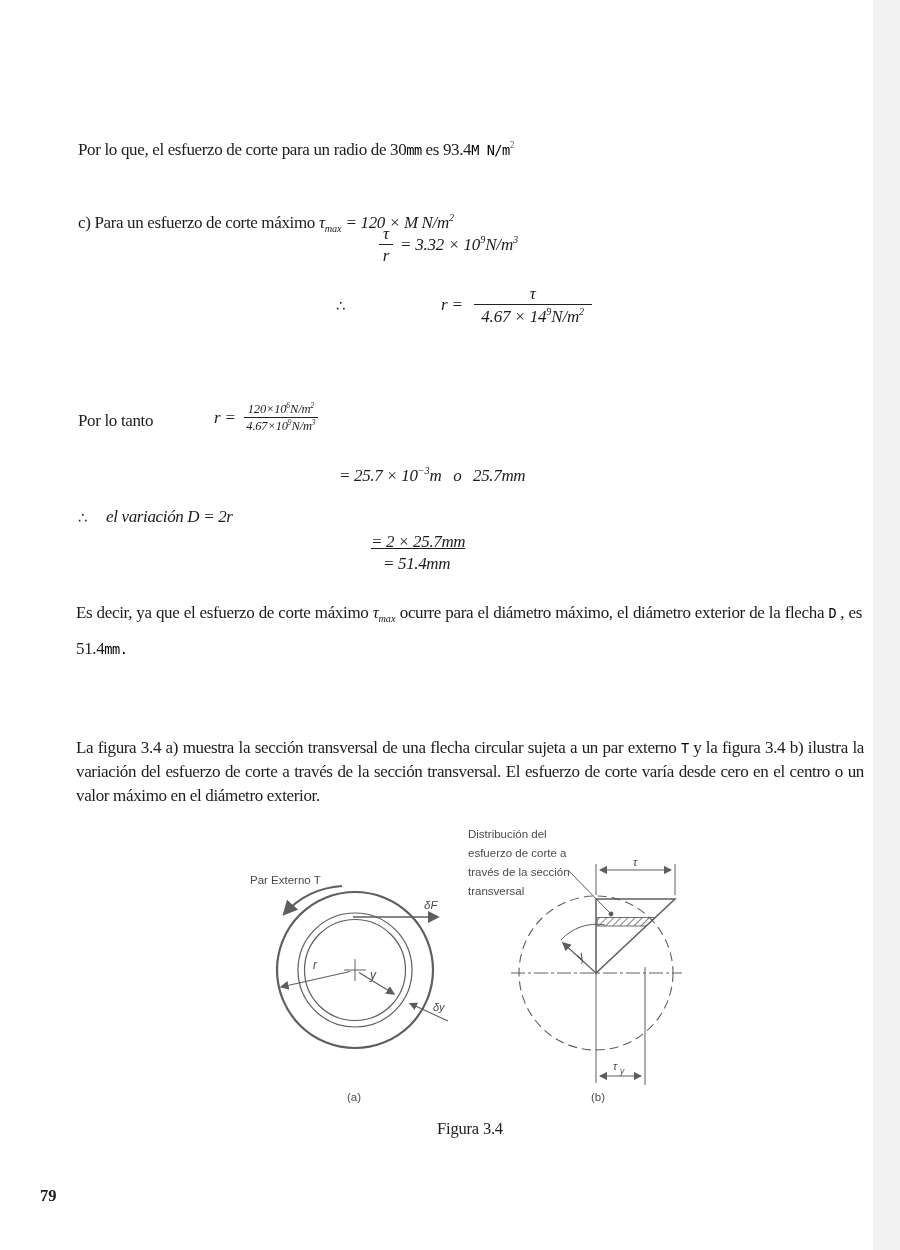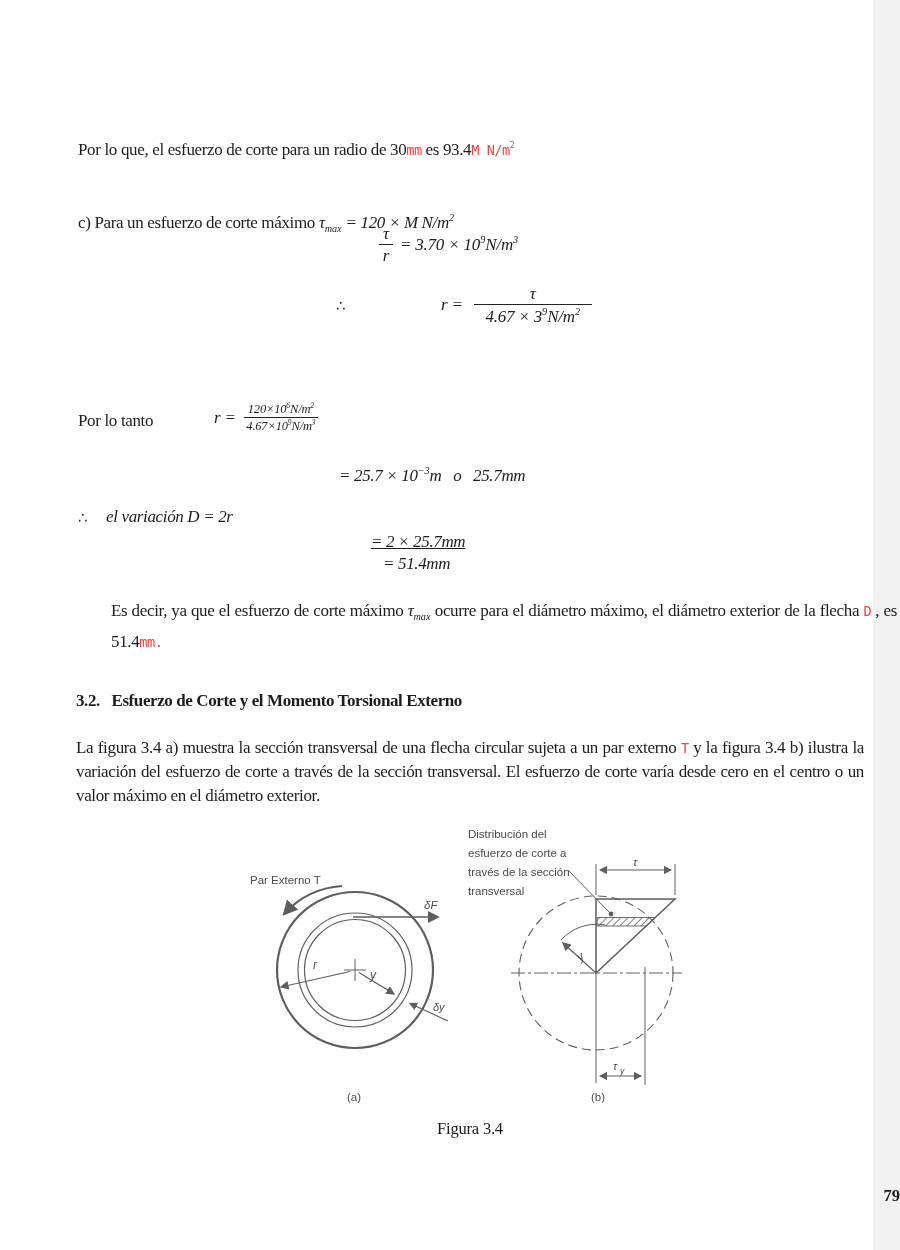--- a/index.html
+++ b/index.html
@@ -5,27 +5,27 @@
   html,body{margin:0;padding:0;background:#ffffff;}
   .page{position:relative;width:900px;height:1250px;background:#ffffff;overflow:hidden;
         font-family:"Liberation Serif", serif;color:#1c1c1c;}
   .scan-strip{position:absolute;top:0;right:0;width:27px;height:1250px;background:#f1f2f1;}
   .abs{position:absolute;}
   .txt{font-size:17px;letter-spacing:-0.35px;line-height:normal;white-space:nowrap;}
   .pre{white-space:pre;margin-left:16px;}
   .para{font-size:17px;letter-spacing:-0.35px;text-align:justify;white-space:normal;}
   .heading{font-size:17px;font-weight:bold;letter-spacing:-0.4px;white-space:pre;}
   .caption{font-size:16.5px;text-align:center;letter-spacing:-0.2px;margin-top:6px;}
-  .pagenum{font-size:16.5px;font-weight:bold;text-align:right;}
+  .pagenum{font-size:16.5px;font-weight:bold;text-align:left;}
   
   .k-n{font-style:normal;}
   .k-i{font-style:italic;}
   .k-sup{font-style:italic;font-size:0.6em;vertical-align:super;letter-spacing:0;}
   .k-sub{font-style:italic;font-size:0.6em;vertical-align:sub;letter-spacing:0;}
-  .k-m{font-family:"DejaVu Sans Mono",monospace;font-size:0.8em;color:#ef4444;letter-spacing:-0.5px;}
+  .k-m{font-family:"DejaVu Sans Mono",monospace;font-size:0.8em;color:#000000;letter-spacing:-0.5px;}
   .k-msup{font-family:"DejaVu Sans Mono",monospace;font-size:0.5em;color:#7b7b7b;vertical-align:super;}
   
   .eq{position:absolute;display:flex;align-items:center;font-size:17px;letter-spacing:-0.2px;white-space:pre;}
   .frac{display:inline-flex;flex-direction:column;align-items:center;text-align:center;line-height:1.12;}
   .frac .fnum{border-bottom:1.3px solid #222;padding:0 4px 1px 4px;}
   .frac .fden{padding-top:1px;}
   .eq .gap{width:7px;display:inline-block;}
   .eq-small{font-size:12.5px;}
   .therefore{font-size:15px;}
   
@@ -39,29 +39,29 @@
   <div class="scan-strip"></div>
 
   <div class="abs txt" style="left:78px;top:140px;"><span class="k-n">Por lo que, el esfuerzo de corte para un radio de 30</span><span class="k-m">mm</span><span class="k-n"> es 93.4</span><span class="k-m">M N/m</span><span class="k-msup">2</span></div>
 
   <div class="abs txt" style="left:78px;top:184px;margin-top:28px;"><span class="k-n">c) Para un esfuerzo de corte máximo </span><span class="k-i">τ</span><span class="k-sub">max</span><span class="k-i"> = 120 × M N/m</span><span class="k-sup">2</span></div>
 
   <div class="eq" style="left:379px;top:224px;">
     <span class="frac">
       <span class="fnum"><span class="k-i">τ</span></span>
       <span class="fden"><span class="k-i">r</span></span>
-    </span><span class="gap"></span><span><span class="k-i">= 3.70 × 10</span><span class="k-sup">9</span><span class="k-i">N/m</span><span class="k-sup">3</span></span>
+    </span><span class="gap"></span><span><span class="k-i">= 3.32 × 10</span><span class="k-sup">9</span><span class="k-i">N/m</span><span class="k-sup">3</span></span>
   </div>
 
   <div class="abs txt therefore" style="left:336px;top:297px;">∴</div>
   <div class="eq" style="left:441px;top:284px;">
     <span><span class="k-i">r = </span></span><span class="gap"></span>
     <span class="frac">
       <span class="fnum" style="padding:0 56px 1px 56px;"><span class="k-i">τ</span></span>
-      <span class="fden"><span class="k-i">4.67 × 3</span><span class="k-sup">9</span><span class="k-i">N/m</span><span class="k-sup">2</span></span>
+      <span class="fden"><span class="k-i">4.67 × 14</span><span class="k-sup">9</span><span class="k-i">N/m</span><span class="k-sup">2</span></span>
     </span>
   </div>
 
 
   <div class="abs txt" style="left:78px;top:411px;text-align:center;">Por lo tanto</div>
   <div class="eq" style="left:214px;top:402px;">
     <span><span class="k-i">r = </span></span><span class="gap" style="width:4px;"></span>
     <span class="frac eq-small">
       <span class="fnum"><span class="k-i">120×10</span><span class="k-sup">6</span><span class="k-i">N/m</span><span class="k-sup">2</span></span>
       <span class="fden"><span class="k-i">4.67×10</span><span class="k-sup">9</span><span class="k-i">N/m</span><span class="k-sup">3</span></span>
@@ -69,23 +69,22 @@
   </div>
 
   <div class="abs txt pre" style="left:323px;top:465px;"><span class="k-i">= 25.7 × 10</span><span class="k-sup">−3</span><span class="k-i">m   o   25.7mm</span></div>
 
   <div class="abs txt therefore" style="left:78px;top:509px;">∴</div>
   <div class="abs txt" style="left:106px;top:507px;"><span class="k-i">el variación D = 2r</span></div>
 
   <div class="abs txt" style="left:371px;top:532px;text-decoration:underline;"><span class="k-i">= 2 × 25.7mm</span></div>
   <div class="abs txt" style="left:383px;top:554px;"><span class="k-i">= 51.4mm</span></div>
 
-  <div class="abs para" style="left:76px;top:598px;width:786px;line-height:25px;margin-left:35px;"><span class="k-n">Es decir, ya que el esfuerzo de corte máximo </span><span class="k-i">τ</span><span class="k-sub">max</span><span class="k-n"> ocurre para el diámetro máximo, el diámetro exterior de la flecha </span><span class="k-m">D</span><span class="k-n"> , es 51.4</span><span class="k-m">mm.</span></div>
+  <div class="abs para" style="left:76px;top:598px;width:786px;line-height:30px;"><span class="k-n">Es decir, ya que el esfuerzo de corte máximo </span><span class="k-i">τ</span><span class="k-sub">max</span><span class="k-n"> ocurre para el diámetro máximo, el diámetro exterior de la flecha </span><span class="k-m">D</span><span class="k-n"> , es 51.4</span><span class="k-m">mm.</span></div>
 
-  <div class="abs heading" style="left:76px;top:691px;">3.2.   Esfuerzo de Corte y el Momento Torsional Externo</div>
 
   <div class="abs para" style="left:76px;top:736px;width:788px;line-height:24px;"><span class="k-n">La figura 3.4 a) muestra la sección transversal de una flecha circular sujeta a un par externo </span><span class="k-m">T</span><span class="k-n"> y la figura 3.4 b) ilustra la variación del esfuerzo de corte a través de la sección transversal. El esfuerzo de corte varía desde cero en el centro o un valor máximo en el diámetro exterior.</span></div>
 
   <svg class="abs" style="left:230px;top:820px;" width="470" height="290" viewBox="0 0 470 290">
     <defs>
       <marker id="ah" viewBox="0 0 10 10" refX="8.5" refY="5" markerWidth="7.5" markerHeight="7.5" orient="auto-start-reverse">
         <path d="M0,0 L10,5 L0,10 z" fill="#5e5e5e"></path>
       </marker>
       <pattern id="hatch" width="5" height="5" patternUnits="userSpaceOnUse" patternTransform="rotate(45)">
         <line x1="0" y1="0" x2="0" y2="5" stroke="#5e5e5e" stroke-width="1.6"></line>

